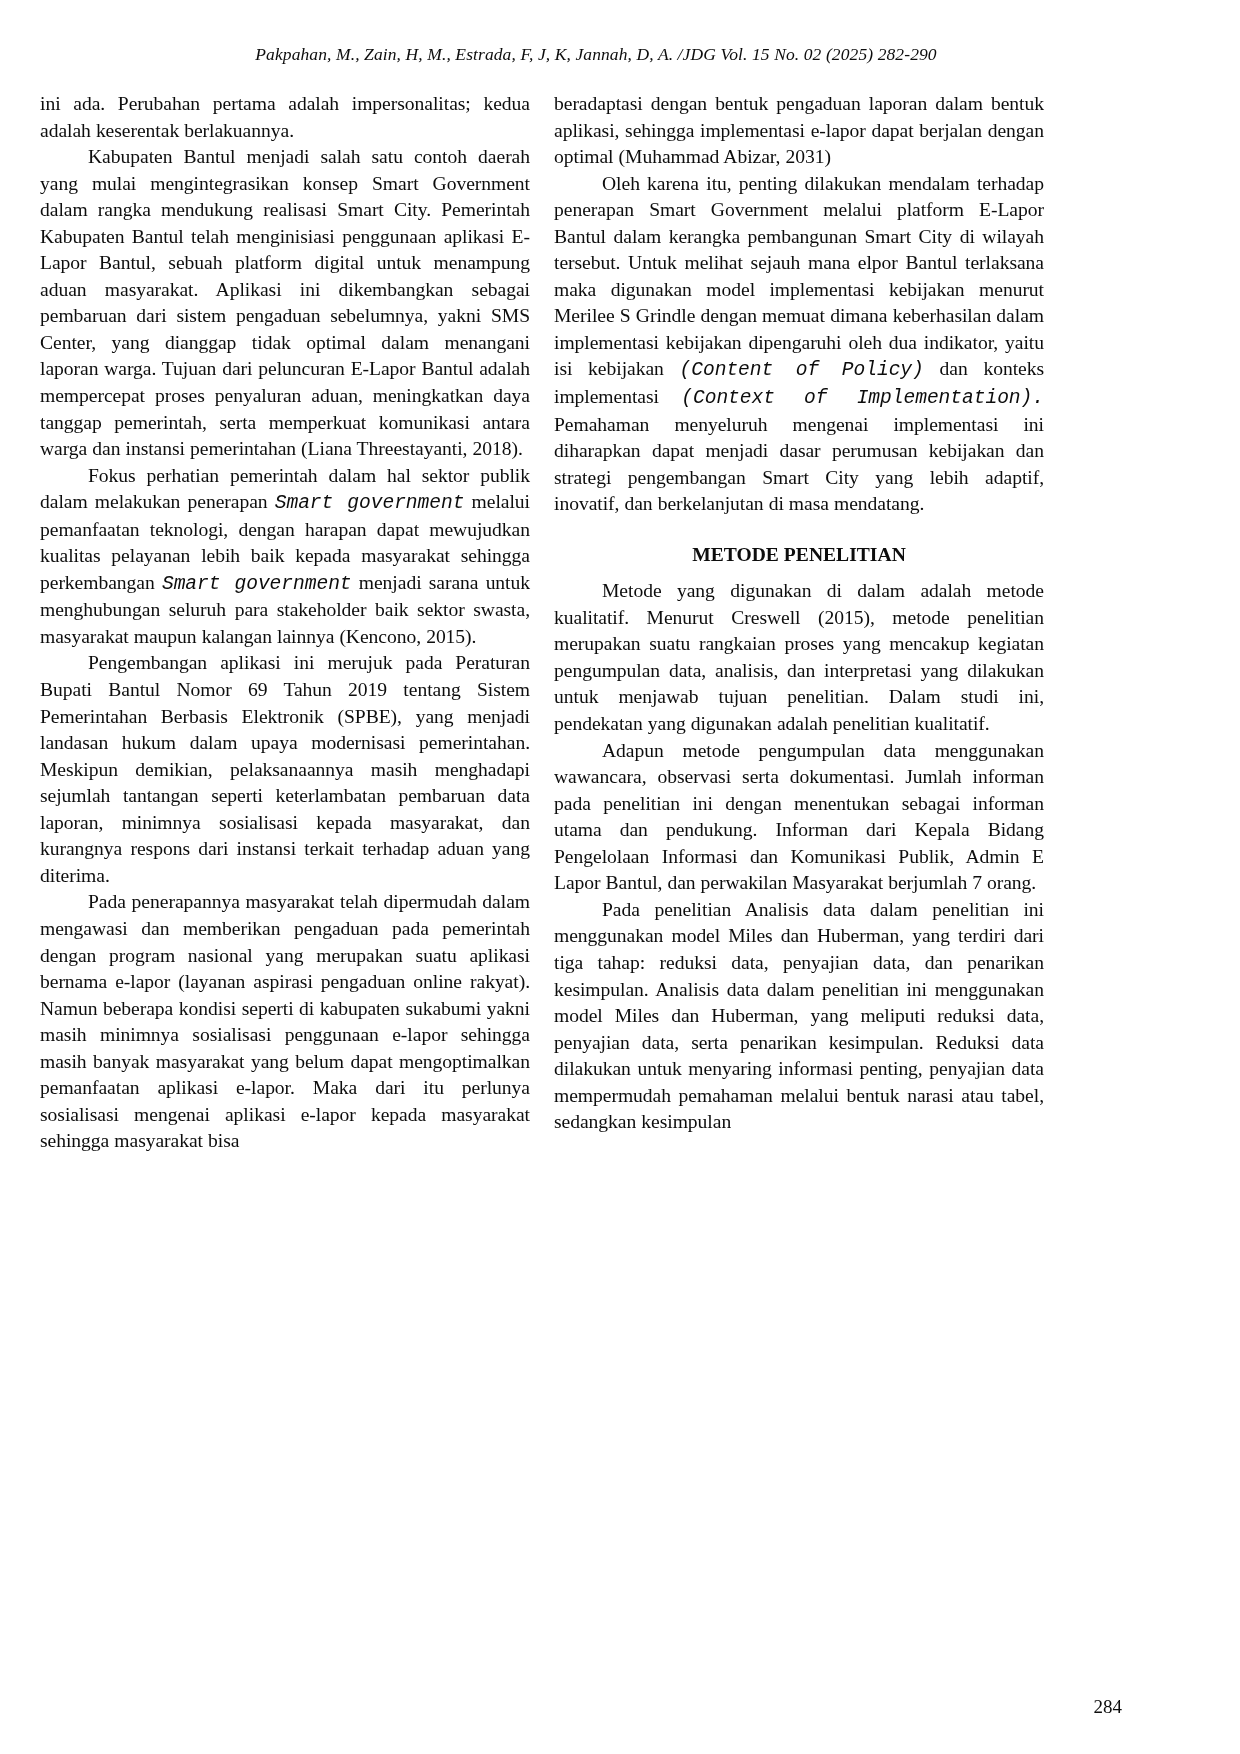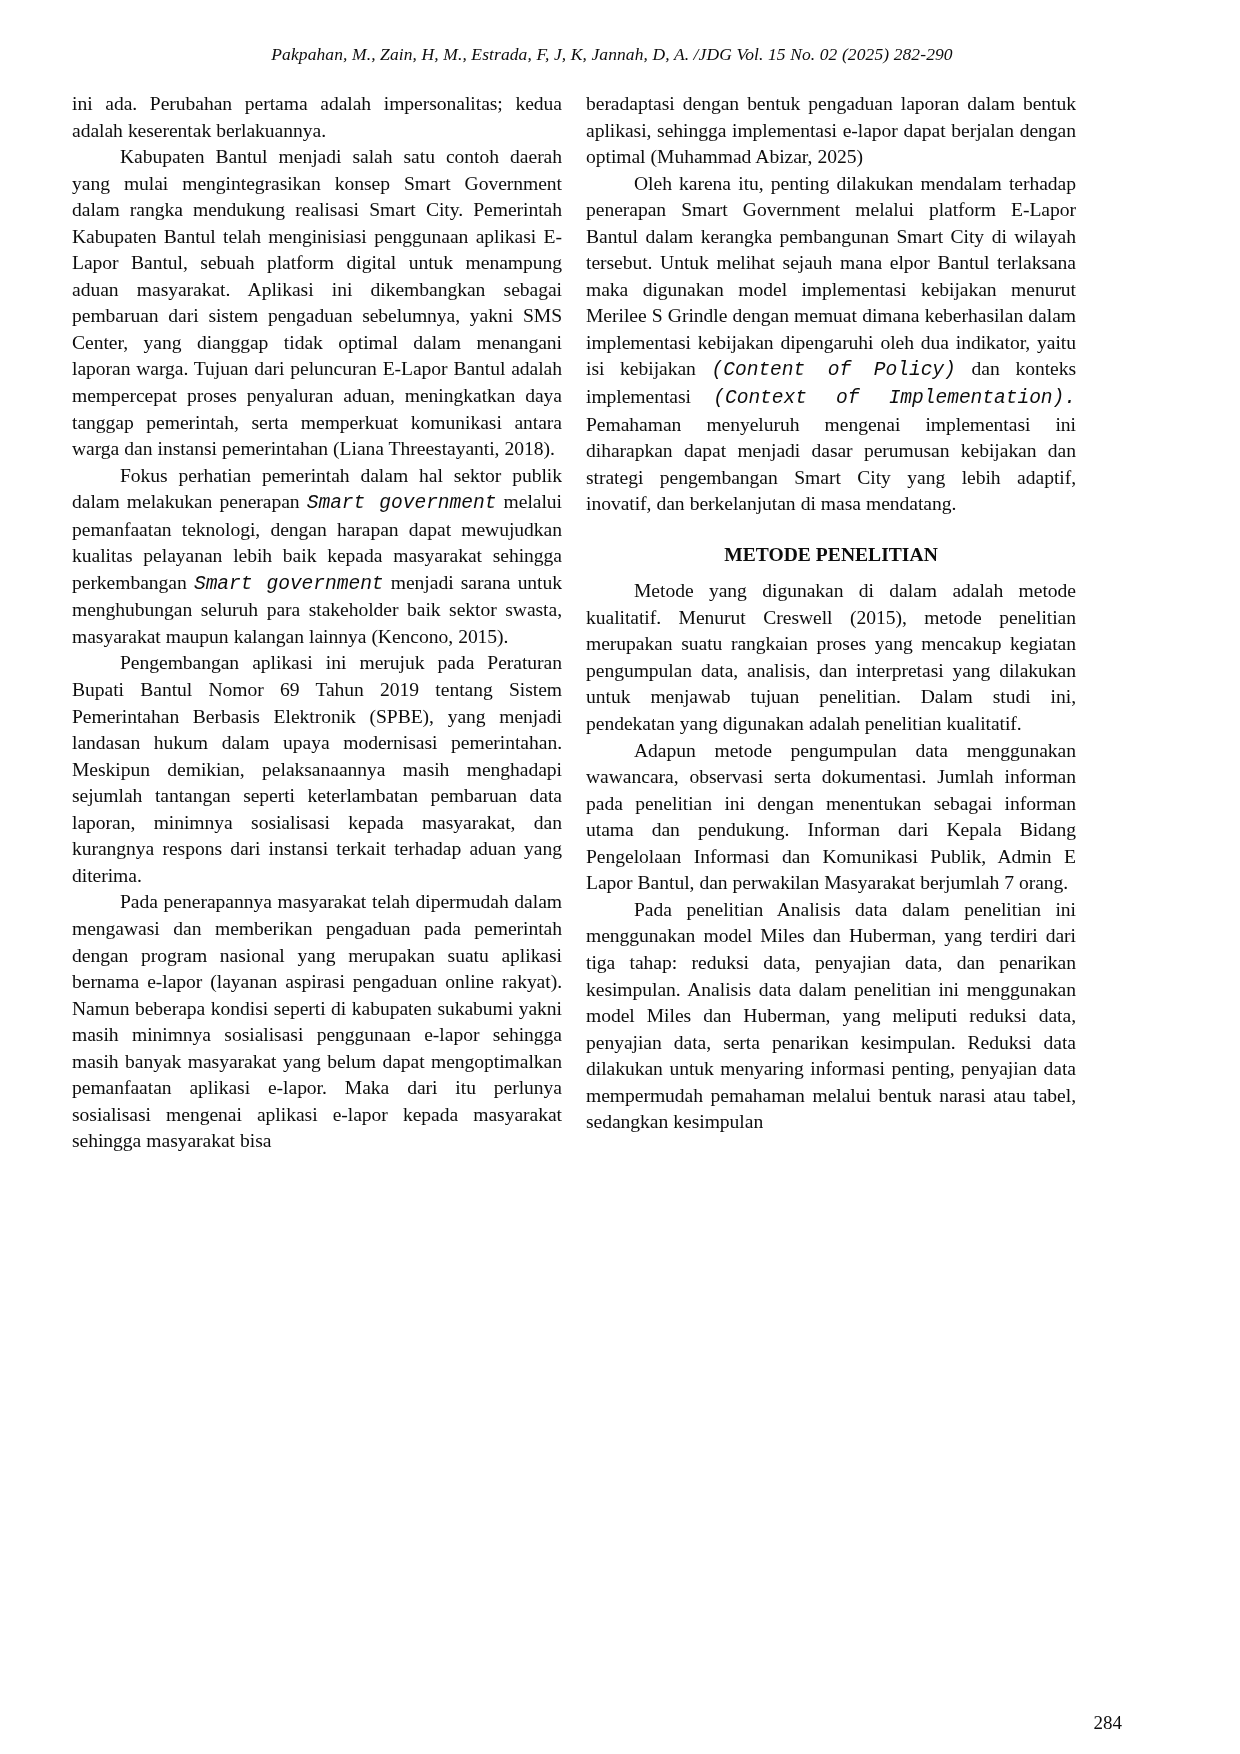--- a/index.html
+++ b/index.html
@@ -14,21 +14,21 @@
     font-family: "Liberation Serif", "DejaVu Serif", serif;
     color: #0d0d0d;
     overflow: hidden;
   }
   .page {
     position: absolute;
     inset: 0;
     width: 1240px;
     height: 1754px;
     box-sizing: border-box;
-    padding: 36px 118px 30px 72px;
+    padding: 36px 118px 30px 40px;
   }
   .running-head {
     text-align: center;
     font-style: italic;
     font-size: 17.5px;
     letter-spacing: 0.1px;
     margin: 8px 0 0 0;
     padding-left: 30px;
     white-space: nowrap;
     font-family: "Liberation Serif", "DejaVu Serif", serif;
@@ -70,21 +70,21 @@
   .heading + p.body {
     margin-top: 10px;
   }
   em.term {
     font-style: italic;
     font-family: Liberation Mono, monospace;
   }
   .page-number {
     position: absolute;
     right: 118px;
-    bottom: 20px;
+    bottom: 36px;
     font-size: 19px;
     font-family: "Liberation Serif", "DejaVu Serif", serif;
   }
 </style>
 </head>
 <body>
 
 <div class="page">
 
   <div class="running-head">Pakpahan, M., Zain, H, M., Estrada, F, J, K, Jannah, D, A. /JDG Vol. 15 No. 02 (2025) 282-290</div>
@@ -93,21 +93,21 @@
 
     <div class="col">
       <p class="body noindent">ini ada. Perubahan pertama adalah impersonalitas; kedua adalah keserentak berlakuannya.</p>
       <p class="body indent">Kabupaten Bantul menjadi salah satu contoh daerah yang mulai mengintegrasikan konsep Smart Government dalam rangka mendukung realisasi Smart City. Pemerintah Kabupaten Bantul telah menginisiasi penggunaan aplikasi E-Lapor Bantul, sebuah platform digital untuk menampung aduan masyarakat. Aplikasi ini dikembangkan sebagai pembaruan dari sistem pengaduan sebelumnya, yakni SMS Center, yang dianggap tidak optimal dalam menangani laporan warga. Tujuan dari peluncuran E-Lapor Bantul adalah mempercepat proses penyaluran aduan, meningkatkan daya tanggap pemerintah, serta memperkuat komunikasi antara warga dan instansi pemerintahan (Liana Threestayanti, 2018).</p>
       <p class="body indent">Fokus perhatian pemerintah dalam hal sektor publik dalam melakukan penerapan <em class="term">Smart government</em> melalui pemanfaatan teknologi, dengan harapan dapat mewujudkan kualitas pelayanan lebih baik kepada masyarakat sehingga perkembangan <em class="term">Smart government</em> menjadi sarana untuk menghubungan seluruh para stakeholder baik sektor swasta, masyarakat maupun kalangan lainnya (Kencono, 2015).</p>
       <p class="body indent">Pengembangan aplikasi ini merujuk pada Peraturan Bupati Bantul Nomor 69 Tahun 2019 tentang Sistem Pemerintahan Berbasis Elektronik (SPBE), yang menjadi landasan hukum dalam upaya modernisasi pemerintahan. Meskipun demikian, pelaksanaannya masih menghadapi sejumlah tantangan seperti keterlambatan pembaruan data laporan, minimnya sosialisasi kepada masyarakat, dan kurangnya respons dari instansi terkait terhadap aduan yang diterima.</p>
       <p class="body indent">Pada penerapannya masyarakat telah dipermudah dalam mengawasi dan memberikan pengaduan pada pemerintah dengan program nasional yang merupakan suatu aplikasi bernama e-lapor (layanan aspirasi pengaduan online rakyat). Namun beberapa kondisi seperti di kabupaten sukabumi yakni masih minimnya sosialisasi penggunaan e-lapor sehingga masih banyak masyarakat yang belum dapat mengoptimalkan pemanfaatan aplikasi e-lapor. Maka dari itu perlunya sosialisasi mengenai aplikasi e-lapor kepada masyarakat sehingga masyarakat bisa</p>
     </div>
 
     <div class="col">
-      <p class="body noindent">beradaptasi dengan bentuk pengaduan laporan dalam bentuk aplikasi, sehingga implementasi e-lapor dapat berjalan dengan optimal (Muhammad Abizar, 2025)</p>
+      <p class="body noindent">beradaptasi dengan bentuk pengaduan laporan dalam bentuk aplikasi, sehingga implementasi e-lapor dapat berjalan dengan optimal (Muhammad Abizar, 2031)</p>
       <p class="body indent">Oleh karena itu, penting dilakukan mendalam terhadap penerapan Smart Government melalui platform E-Lapor Bantul dalam kerangka pembangunan Smart City di wilayah tersebut. Untuk melihat sejauh mana elpor Bantul terlaksana maka digunakan model implementasi kebijakan menurut Merilee S Grindle dengan memuat dimana keberhasilan dalam implementasi kebijakan dipengaruhi oleh dua indikator, yaitu isi kebijakan <em class="term">(Content of Policy)</em> dan konteks implementasi <em class="term">(Context of Implementation).</em> Pemahaman menyeluruh mengenai implementasi ini diharapkan dapat menjadi dasar perumusan kebijakan dan strategi pengembangan Smart City yang lebih adaptif, inovatif, dan berkelanjutan di masa mendatang.</p>
       <div class="heading">METODE PENELITIAN</div>
       <p class="body indent">Metode yang digunakan di dalam adalah metode kualitatif. Menurut Creswell (2015), metode penelitian merupakan suatu rangkaian proses yang mencakup kegiatan pengumpulan data, analisis, dan interpretasi yang dilakukan untuk menjawab tujuan penelitian. Dalam studi ini, pendekatan yang digunakan adalah penelitian kualitatif.</p>
       <p class="body indent">Adapun metode pengumpulan data menggunakan wawancara, observasi serta dokumentasi. Jumlah informan pada penelitian ini dengan menentukan sebagai informan utama dan pendukung. Informan dari Kepala Bidang Pengelolaan Informasi dan Komunikasi Publik, Admin E Lapor Bantul, dan perwakilan Masyarakat berjumlah 7 orang.</p>
       <p class="body indent">Pada penelitian Analisis data dalam penelitian ini menggunakan model Miles dan Huberman, yang terdiri dari tiga tahap: reduksi data, penyajian data, dan penarikan kesimpulan. Analisis data dalam penelitian ini menggunakan model Miles dan Huberman, yang meliputi reduksi data, penyajian data, serta penarikan kesimpulan. Reduksi data dilakukan untuk menyaring informasi penting, penyajian data mempermudah pemahaman melalui bentuk narasi atau tabel, sedangkan kesimpulan</p>
     </div>
 
   </div>
 
   <div class="page-number">284</div>

